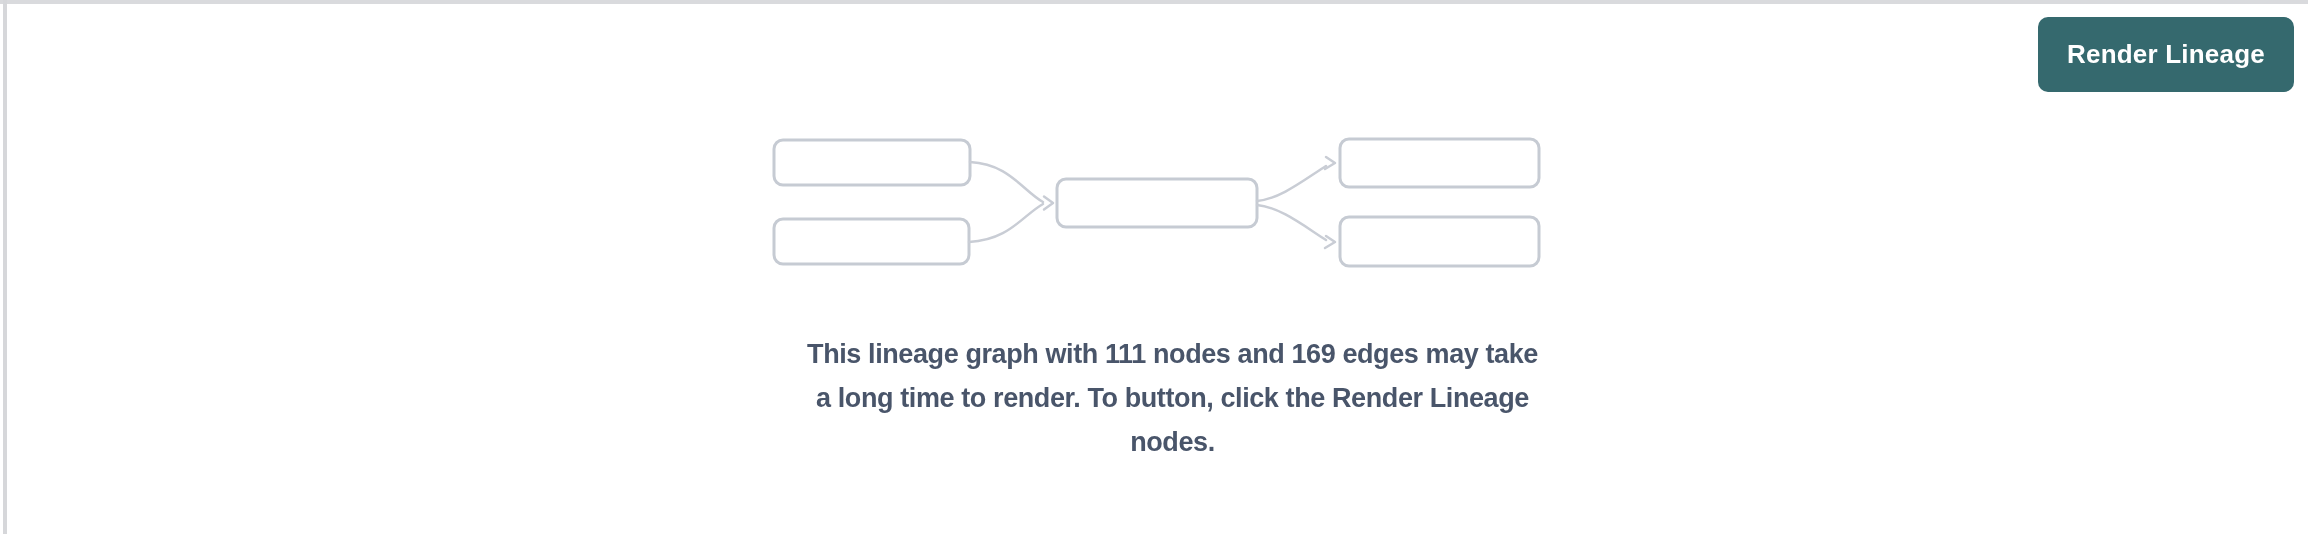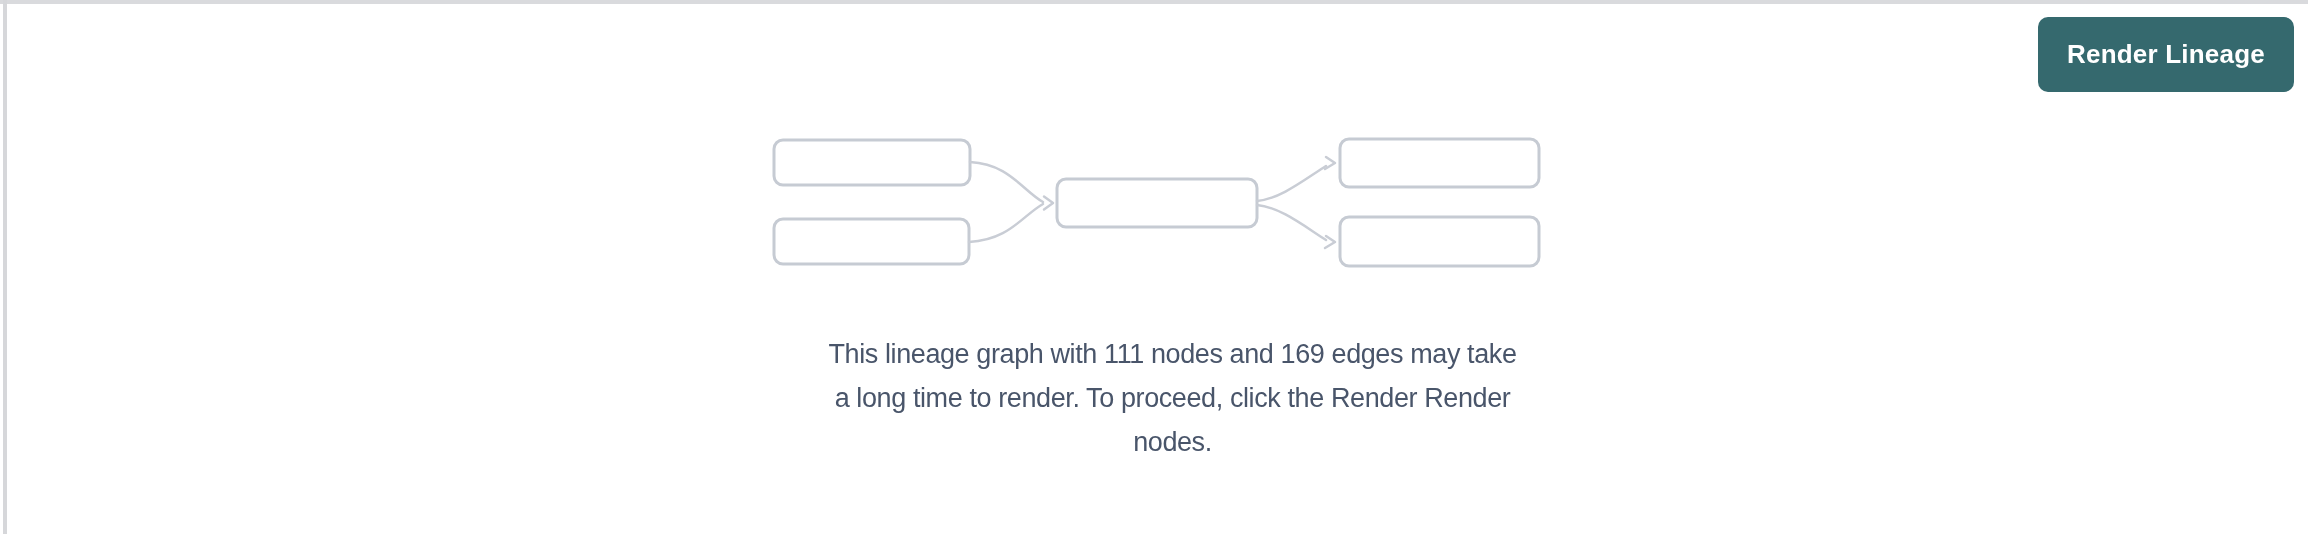--- a/index.html
+++ b/index.html
@@ -44,21 +44,21 @@
     left: 50%;
     transform: translateX(-50%);
   }
   .warning {
     position: absolute;
     top: 332px;
     left: 0; right: 0;
     text-align: center;
     color: #49556A;
     font-size: 27px;
-    font-weight: normal;
+    font-weight: bold;
     letter-spacing: -0.4px;
     line-height: 44px;
     padding-left: 37px;
   }
   .warning .line { white-space: nowrap; }
 </style>
 </head>
 <body>
 
 <div class="panel">
@@ -82,17 +82,17 @@
 
     <path d="M 493 69 C 516 67 540 48 562 34" stroke="#C9CDD5" stroke-width="2.5" stroke-linecap="round"></path>
     <path d="M 562 25 L 571 31 L 561 37" stroke="#C9CDD5" stroke-width="2.5" stroke-linecap="round" stroke-linejoin="round"></path>
 
     <path d="M 493 73 C 516 75 540 94 562 108" stroke="#C9CDD5" stroke-width="2.5" stroke-linecap="round"></path>
     <path d="M 562 104 L 571 110 L 561 116" stroke="#C9CDD5" stroke-width="2.5" stroke-linecap="round" stroke-linejoin="round"></path>
   </svg>
 
   <div class="warning">
     <div class="line">This lineage graph with 111 nodes and 169 edges may take</div>
-    <div class="line">a long time to render. To proceed, click the Render Render</div>
+    <div class="line">a long time to render. To button, click the Render Lineage</div>
     <div class="line">nodes.</div>
   </div>
 
 </div>
 
 </body></html>

